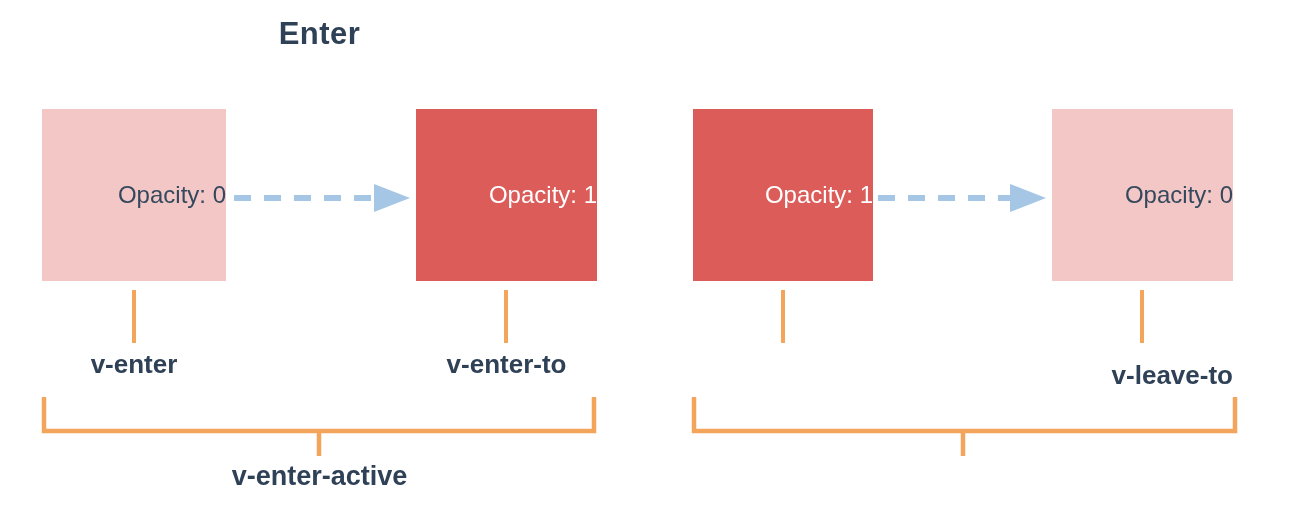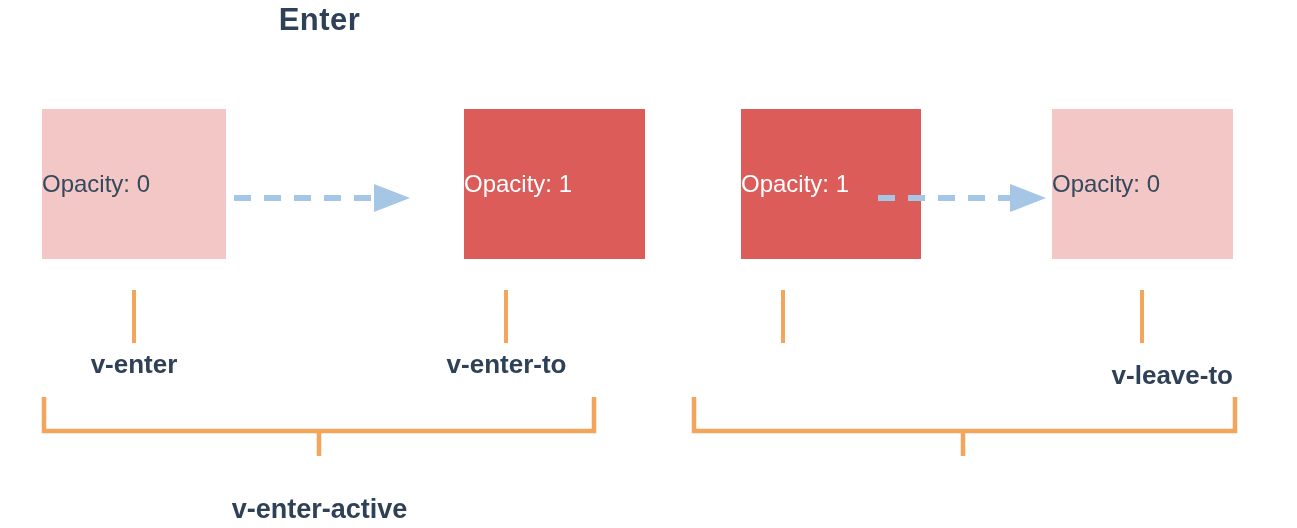--- a/index.html
+++ b/index.html
@@ -6,38 +6,38 @@
   .canvas {
     position: relative;
     width: 1297px;
     height: 528px;
     background: #ffffff;
     font-family: "Liberation Sans", sans-serif;
     overflow: hidden;
   }
   .section-title {
     position: absolute;
-    top: 2px;
+    top: 16px;
     text-align: center;
     font-size: 31px;
     font-weight: bold;
     color: #2f4156;
     letter-spacing: 0.5px;
   }
   .box {
     position: absolute;
     top: 109px;
-    height: 150px;
+    height: 172px;
     display: flex;
     align-items: center;
-    justify-content: flex-start;
+    justify-content: flex-end;
     font-size: 24px;
   }
   .box.pink { background: #f2c7c5; color: #35495e; }
-  .box.red  { background: #dc5c5a; color: #ffffff; margin-left: 48px; }
+  .box.red  { background: #dc5c5a; color: #ffffff; }
   .arrow-svg { position: absolute; }
   .connector {
     position: absolute;
     width: 4px;
     height: 53px;
     top: 290px;
     background: #f3a55c;
   }
   .class-label {
     position: absolute;
@@ -48,21 +48,20 @@
     color: #2f4156;
   }
   .bracket-svg { position: absolute; top: 395px; }
   .active-label {
     position: absolute;
     top: 461px;
     text-align: center;
     font-size: 27px;
     font-weight: bold;
     color: #2f4156;
-    margin-top: 33px;
   }
 </style>
 </head>
 <body>
 
 <div class="canvas">
 
   <div class="section-title" style="left:42px; width:555px;">Enter</div>
 
   <div class="box pink" style="left:42px; width:184px;">

